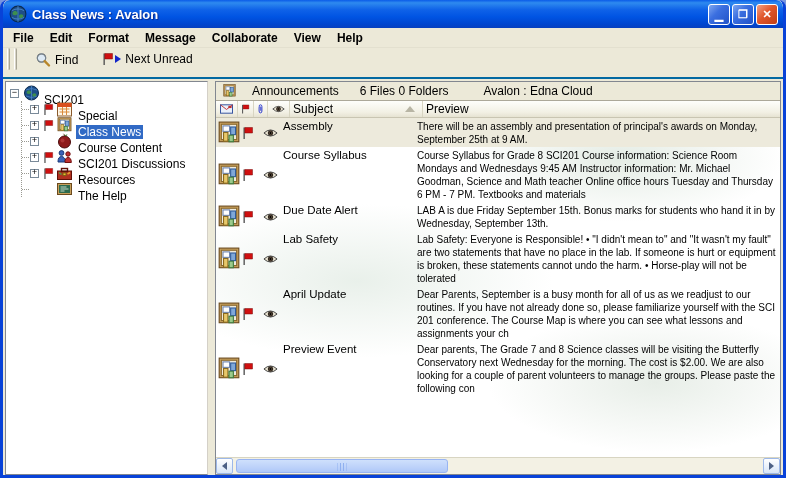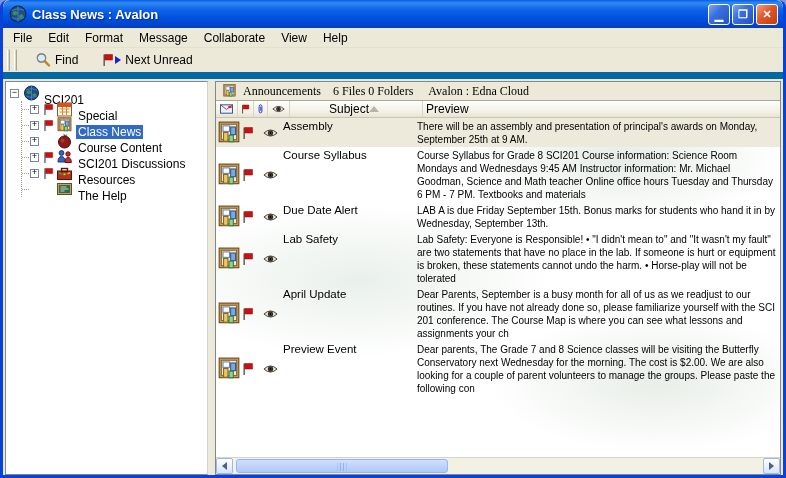--- a/index.html
+++ b/index.html
@@ -20,26 +20,26 @@
   .winbtns{ display:flex; gap:2px; }
   .winbtn{ width:22px; height:21px; border:1px solid #fff; border-radius:3px; color:#fff;
     font-size:11px; font-weight:bold; display:flex; align-items:center; justify-content:center;
     background:linear-gradient(135deg,#7EA7F0 0%,#3B6FE0 40%,#2152C8 100%); cursor:default; }
   .winbtn.close{ background:linear-gradient(135deg,#F3A183 0%,#E0562B 45%,#C13E14 100%); }
   .winbtn span{ line-height:1; }
   .winbtn.min span{ align-self:flex-end; margin-bottom:3px; }
 
   
   .menubar{ height:20px; flex:0 0 20px; display:flex; align-items:center; background:#ECE9D8; padding-left:2px;
-    border-bottom:1px solid #E3E0CF; }
+    border-bottom:1px solid #E3E0CF;font-weight:bold; }
   .menu-item{ padding:2px 8px; cursor:default; }
 
   
-  .toolbar{ height:31px; flex:0 0 31px; display:flex; align-items:center; background:#ECE9D8;
-    border-bottom:7px solid #0369a1; padding-left:2px; }
+  .toolbar{ height:31px; flex:0 0 31px; display:flex; align-items:flex-start; background:#ECE9D8;
+    border-bottom:2px solid #0369a1; padding-left:2px; }
   .grip{ width:3px; height:22px; margin:0 2px; border-left:1px solid #fff; border-right:1px solid #A8A594;
     border-radius:2px; background:#D8D5C8; }
   .tbtn{ display:flex; align-items:center; gap:4px; padding:3px 7px; margin-left:8px; border:1px solid transparent;
     border-radius:2px; cursor:default; }
   .tb-icon{ width:16px; height:16px; }
   .nu-icons{ display:flex; align-items:center; }
   .nu-arrow{ width:0; height:0; border-left:6px solid #1226C9; border-top:4px solid transparent;
     border-bottom:4px solid transparent; margin-left:1px; }
 
   
@@ -62,36 +62,36 @@
   .tree-children .tree-row::before{ content:""; width:7px; border-top:1px dotted #9A9A92; margin-right:1px; }
   .tree-root-row{ margin-left:2px; }
   .root-icon{ width:17px; height:16px; margin-right:2px; }
 
   
   .splitter{ width:7px; flex:0 0 7px; background:#ECE9D8; cursor:col-resize; }
 
   
   .list-panel{ flex:1; display:flex; flex-direction:column; border:1px solid #828790; background:#fff; min-width:0; }
 
-  .info-bar{ height:19px; flex:0 0 19px; background:#ECE9D8; display:flex; align-items:center; gap:6px;
-    padding:0 6px; border-bottom:1px solid #ACA899; font-size:12px;font-family:Liberation Serif, serif; }
+  .info-bar{ height:19px; flex:0 0 19px; background:#ECE9D8; display:flex; align-items:center; gap:15px;
+    padding:0 6px; border-bottom:1px solid #ACA899; font-size:12px; }
   .info-bar .ib-icon{ width:15px; height:14px; }
   .info-title{ margin-right:6px; }
-  .info-counts{ margin-right:9px; }
+  .info-counts{ margin-right:20px; }
 
   .col-header{ height:17px; flex:0 0 17px; display:flex; align-items:stretch;
     background:linear-gradient(180deg,#FEFEFB 0%,#F2F0E4 70%,#E6E3D2 100%);
     border-bottom:1px solid #C9C5B2; font-size:12px; }
   .hcell{ display:flex; align-items:center; padding:0 3px; border-right:1px solid #D8D5C2; cursor:default; }
   .hcell .hicon{ width:13px; height:12px; }
   .hc-env{ width:22px; justify-content:center; }
   .hc-flag{ width:16px; justify-content:center; }
   .hc-clip{ width:14px; justify-content:center; }
   .hc-eye{ width:22px; justify-content:center; }
-  .hc-subject{ width:133px; justify-content:center; }
+  .hc-subject{ width:133px; justify-content:space-between; }
   .hc-preview{ flex:1; border-right:none; }
   .sort-up{ width:0; height:0; border-left:5px solid transparent; border-right:5px solid transparent;
     border-bottom:6px solid #B8B5A4; margin-right:4px; }
 
   .rows{ flex:1; overflow:hidden; position:relative;
     background:
       radial-gradient(ellipse 230px 90px at 72% 12%, rgba(202,218,203,.5), transparent 70%),
       radial-gradient(ellipse 280px 110px at 25% 48%, rgba(206,222,209,.45), transparent 70%),
       radial-gradient(ellipse 240px 100px at 78% 78%, rgba(203,217,203,.45), transparent 70%),
       #fff; }

